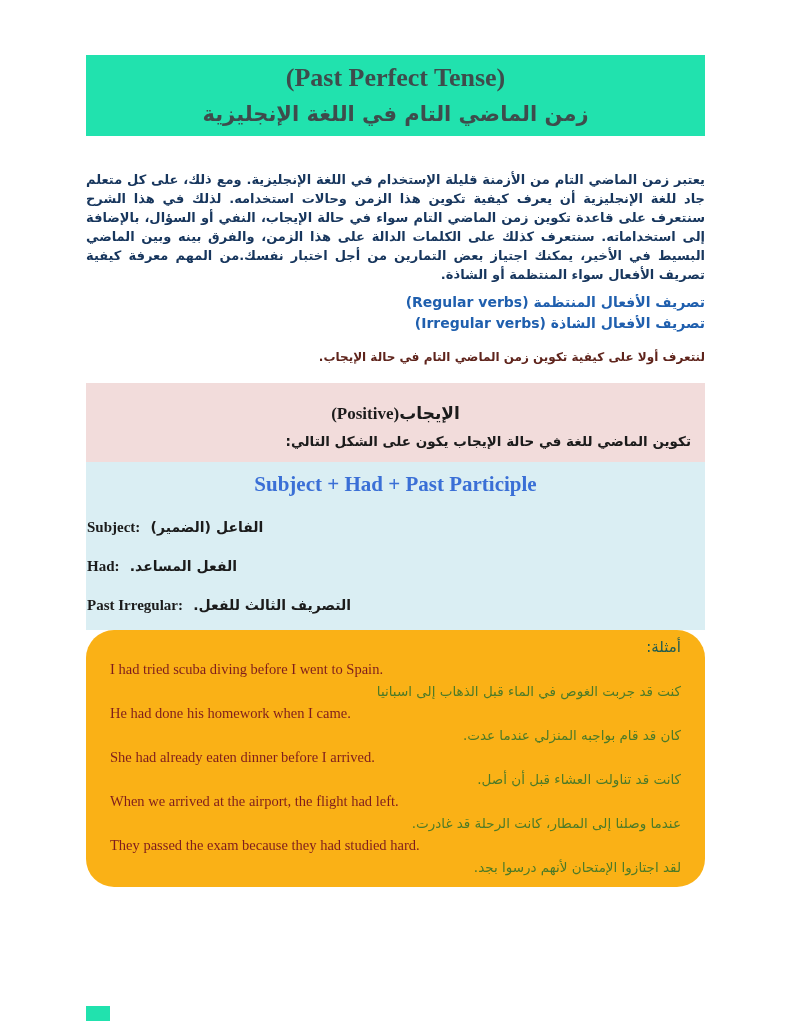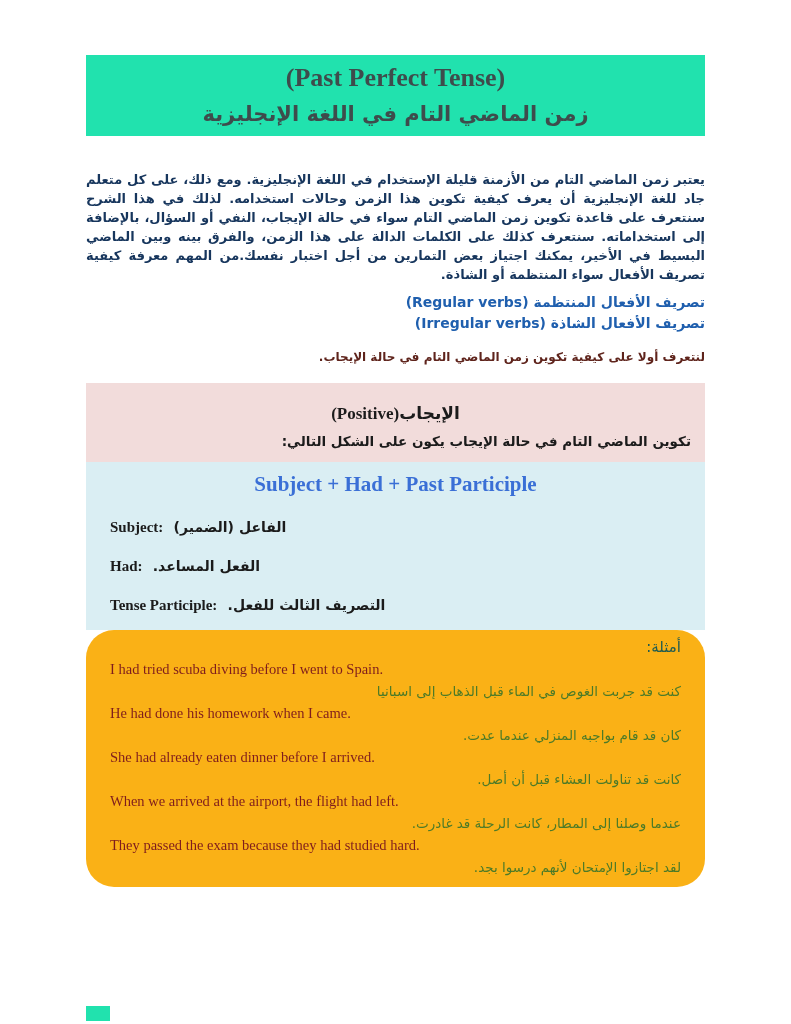--- a/index.html
+++ b/index.html
@@ -92,21 +92,21 @@
     direction: rtl;
     text-align: right;
     font-weight: bold;
     font-size: 13.5px;
     color: #1b1b1b;
   }
 
   
   .formula-box {
     background: #daeef3;
-    padding: 10px 24px 16px;
+    padding: 10px 1px 16px;
   }
   .formula-rule {
     text-align: center;
     font-family: "Liberation Serif", "DejaVu Serif", serif;
     font-weight: bold;
     font-size: 21px;
     color: #3a6fd6;
   }
   .term {
     margin-top: 21px;
@@ -173,35 +173,35 @@
     <div class="links">
       <div class="link-line" dir="rtl">تصريف الأفعال المنتظمة (Regular verbs)</div>
       <div class="link-line" dir="rtl">تصريف الأفعال الشاذة (Irregular verbs)</div>
     </div>
 
 
     <div class="formation-intro" dir="rtl">لنتعرف أولا على كيفية تكوين زمن الماضي التام في حالة الإيجاب.</div>
 
     <div class="positive-box">
       <div class="positive-title" dir="rtl"><span>الإيجاب</span><span class="lat" dir="ltr">(Positive)</span></div>
-      <div class="positive-subtitle" dir="rtl">تكوين الماضي التام في حالة الإيجاب يكون على الشكل التالي:</div>
+      <div class="positive-subtitle" dir="rtl">تكوين الماضي للغة في حالة الإيجاب يكون على الشكل التالي:</div>
     </div>
 
     <div class="formula-box">
       <div class="formula-rule">Subject + Had + Past Participle</div>
       <div class="term">
         <span class="term-en">Subject:</span>
         <span class="term-ar" dir="rtl">الفاعل (الضمير)</span>
       </div>
       <div class="term">
         <span class="term-en">Had:</span>
         <span class="term-ar" dir="rtl">الفعل المساعد.</span>
       </div>
       <div class="term">
-        <span class="term-en">Tense Participle:</span>
+        <span class="term-en">Past Irregular:</span>
         <span class="term-ar" dir="rtl">التصريف الثالث للفعل.</span>
       </div>
     </div>
 
     <div class="examples-box">
       <div class="examples-heading" dir="rtl">أمثلة:</div>
 
       <div class="ex-en">I had tried scuba diving before I went to Spain.</div>
       <div class="ex-ar" dir="rtl">كنت قد جربت الغوص في الماء قبل الذهاب إلى اسبانيا</div>
 

